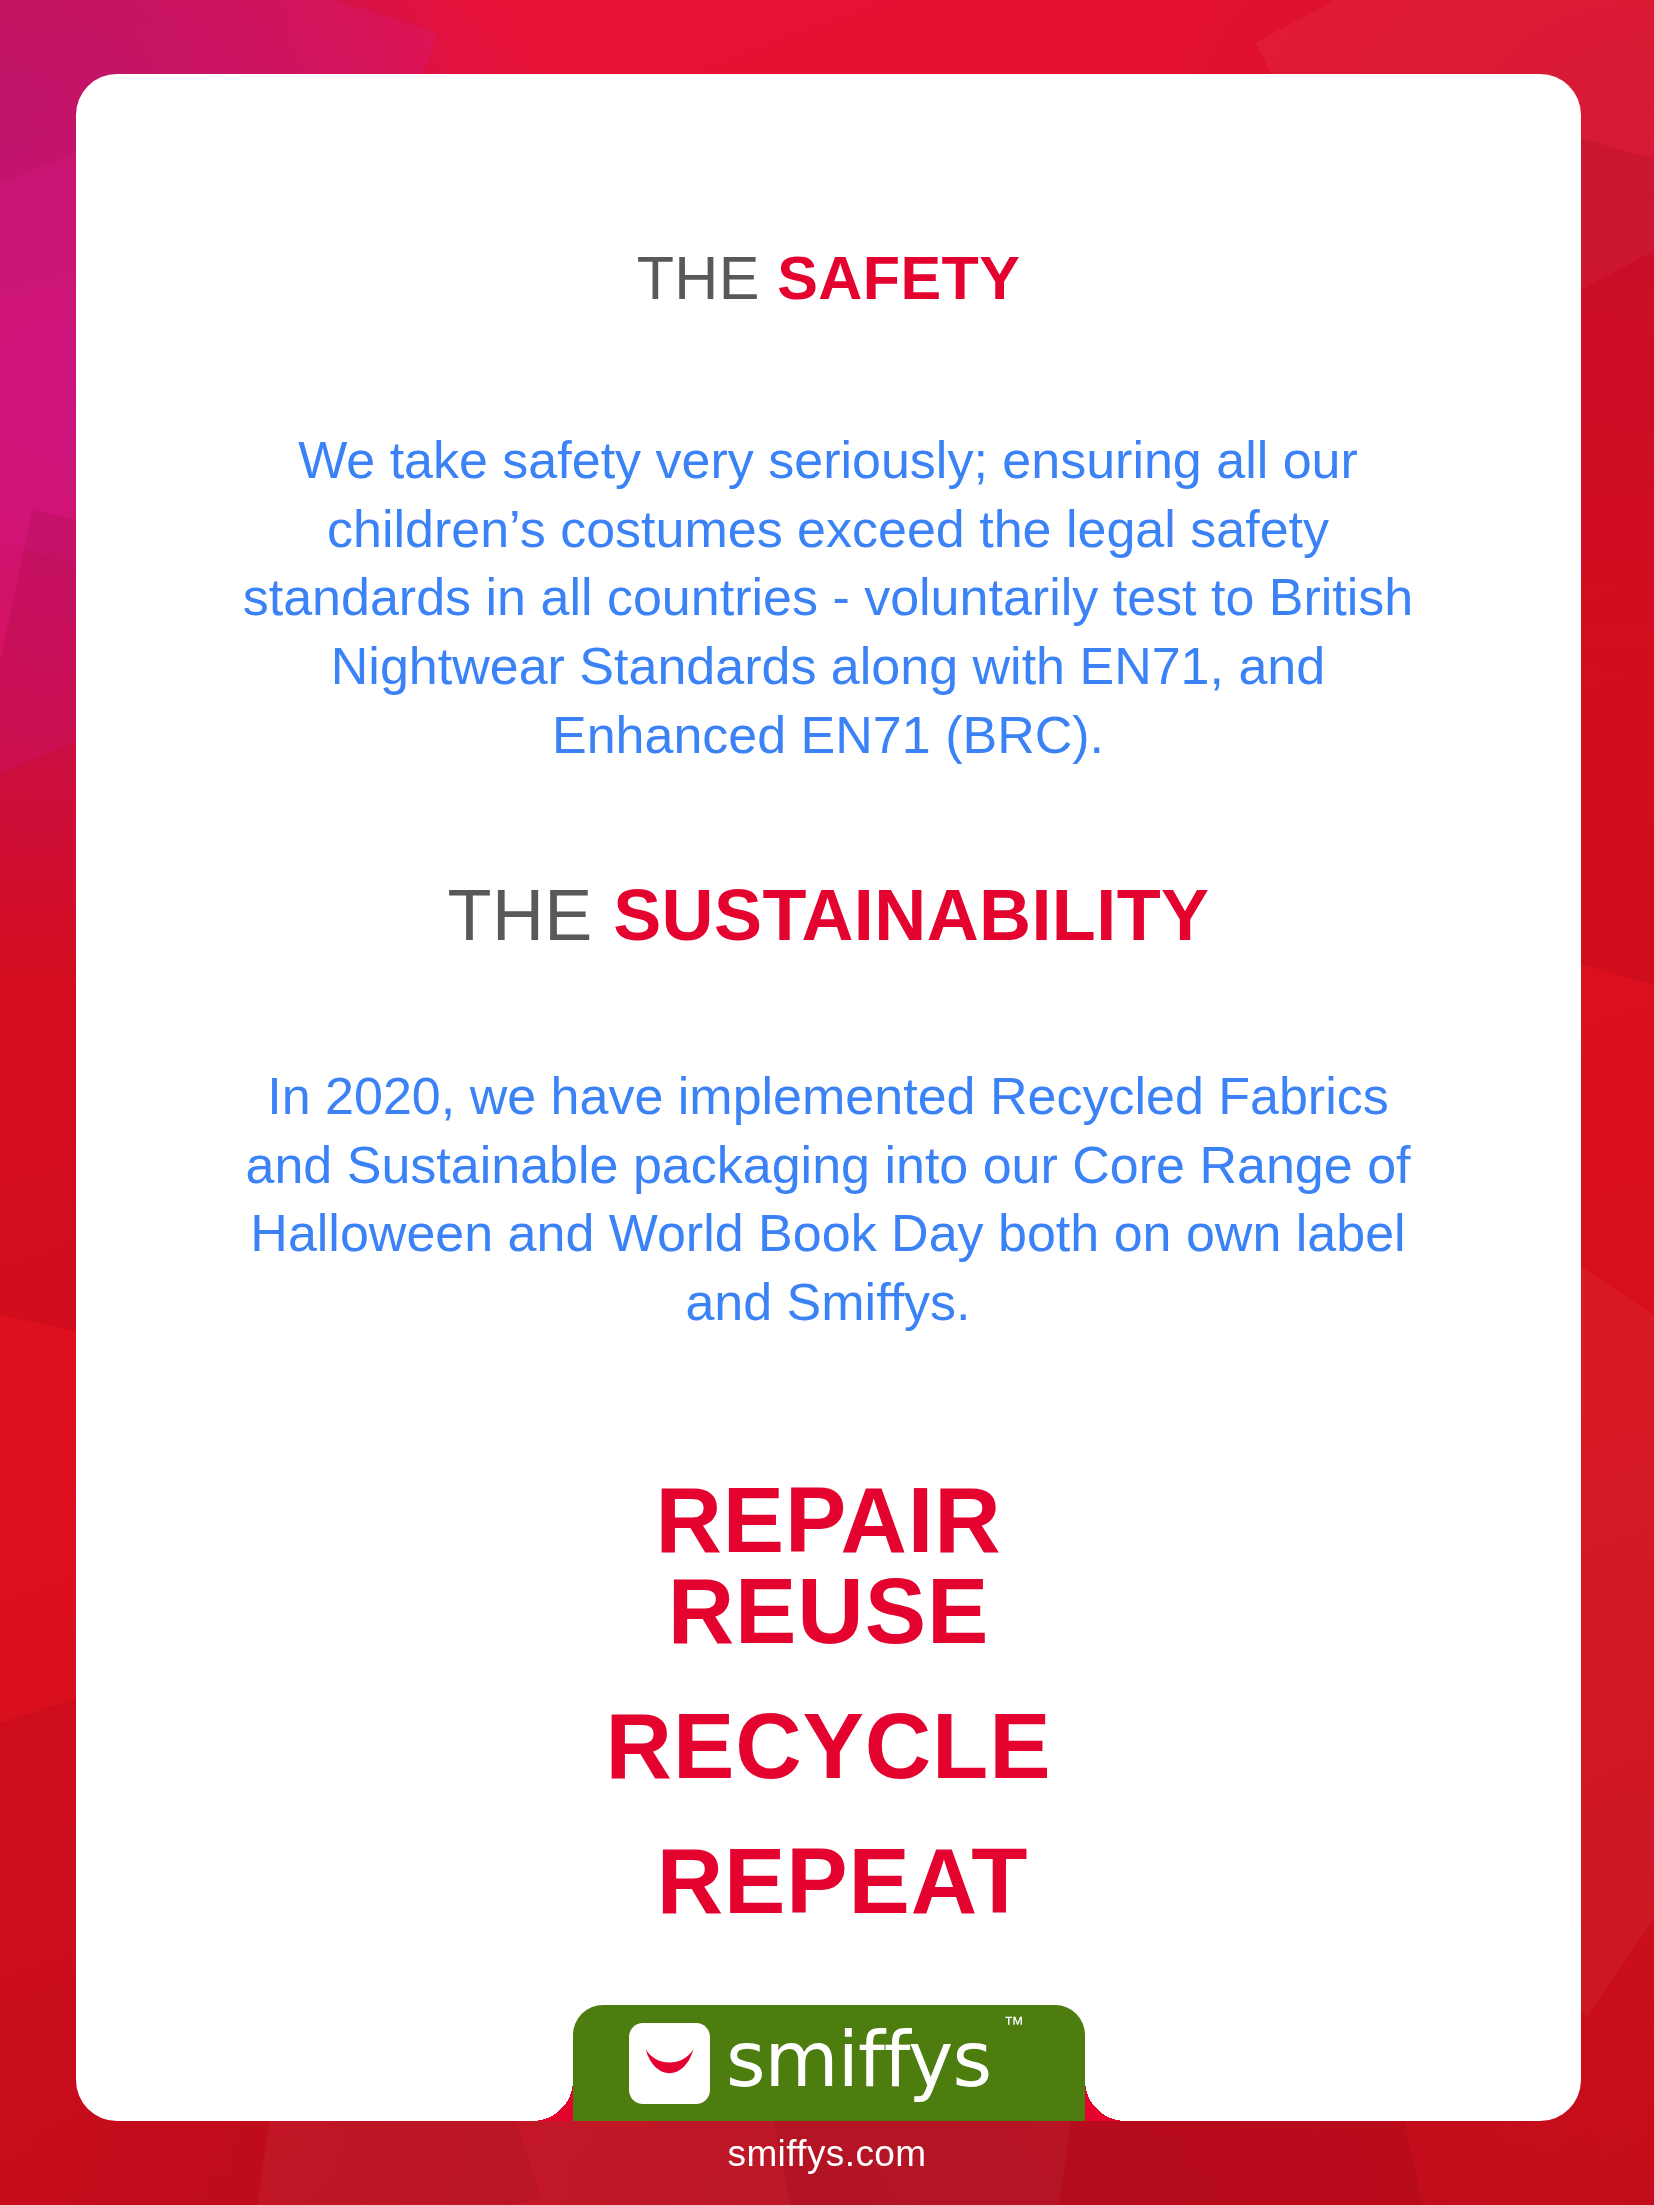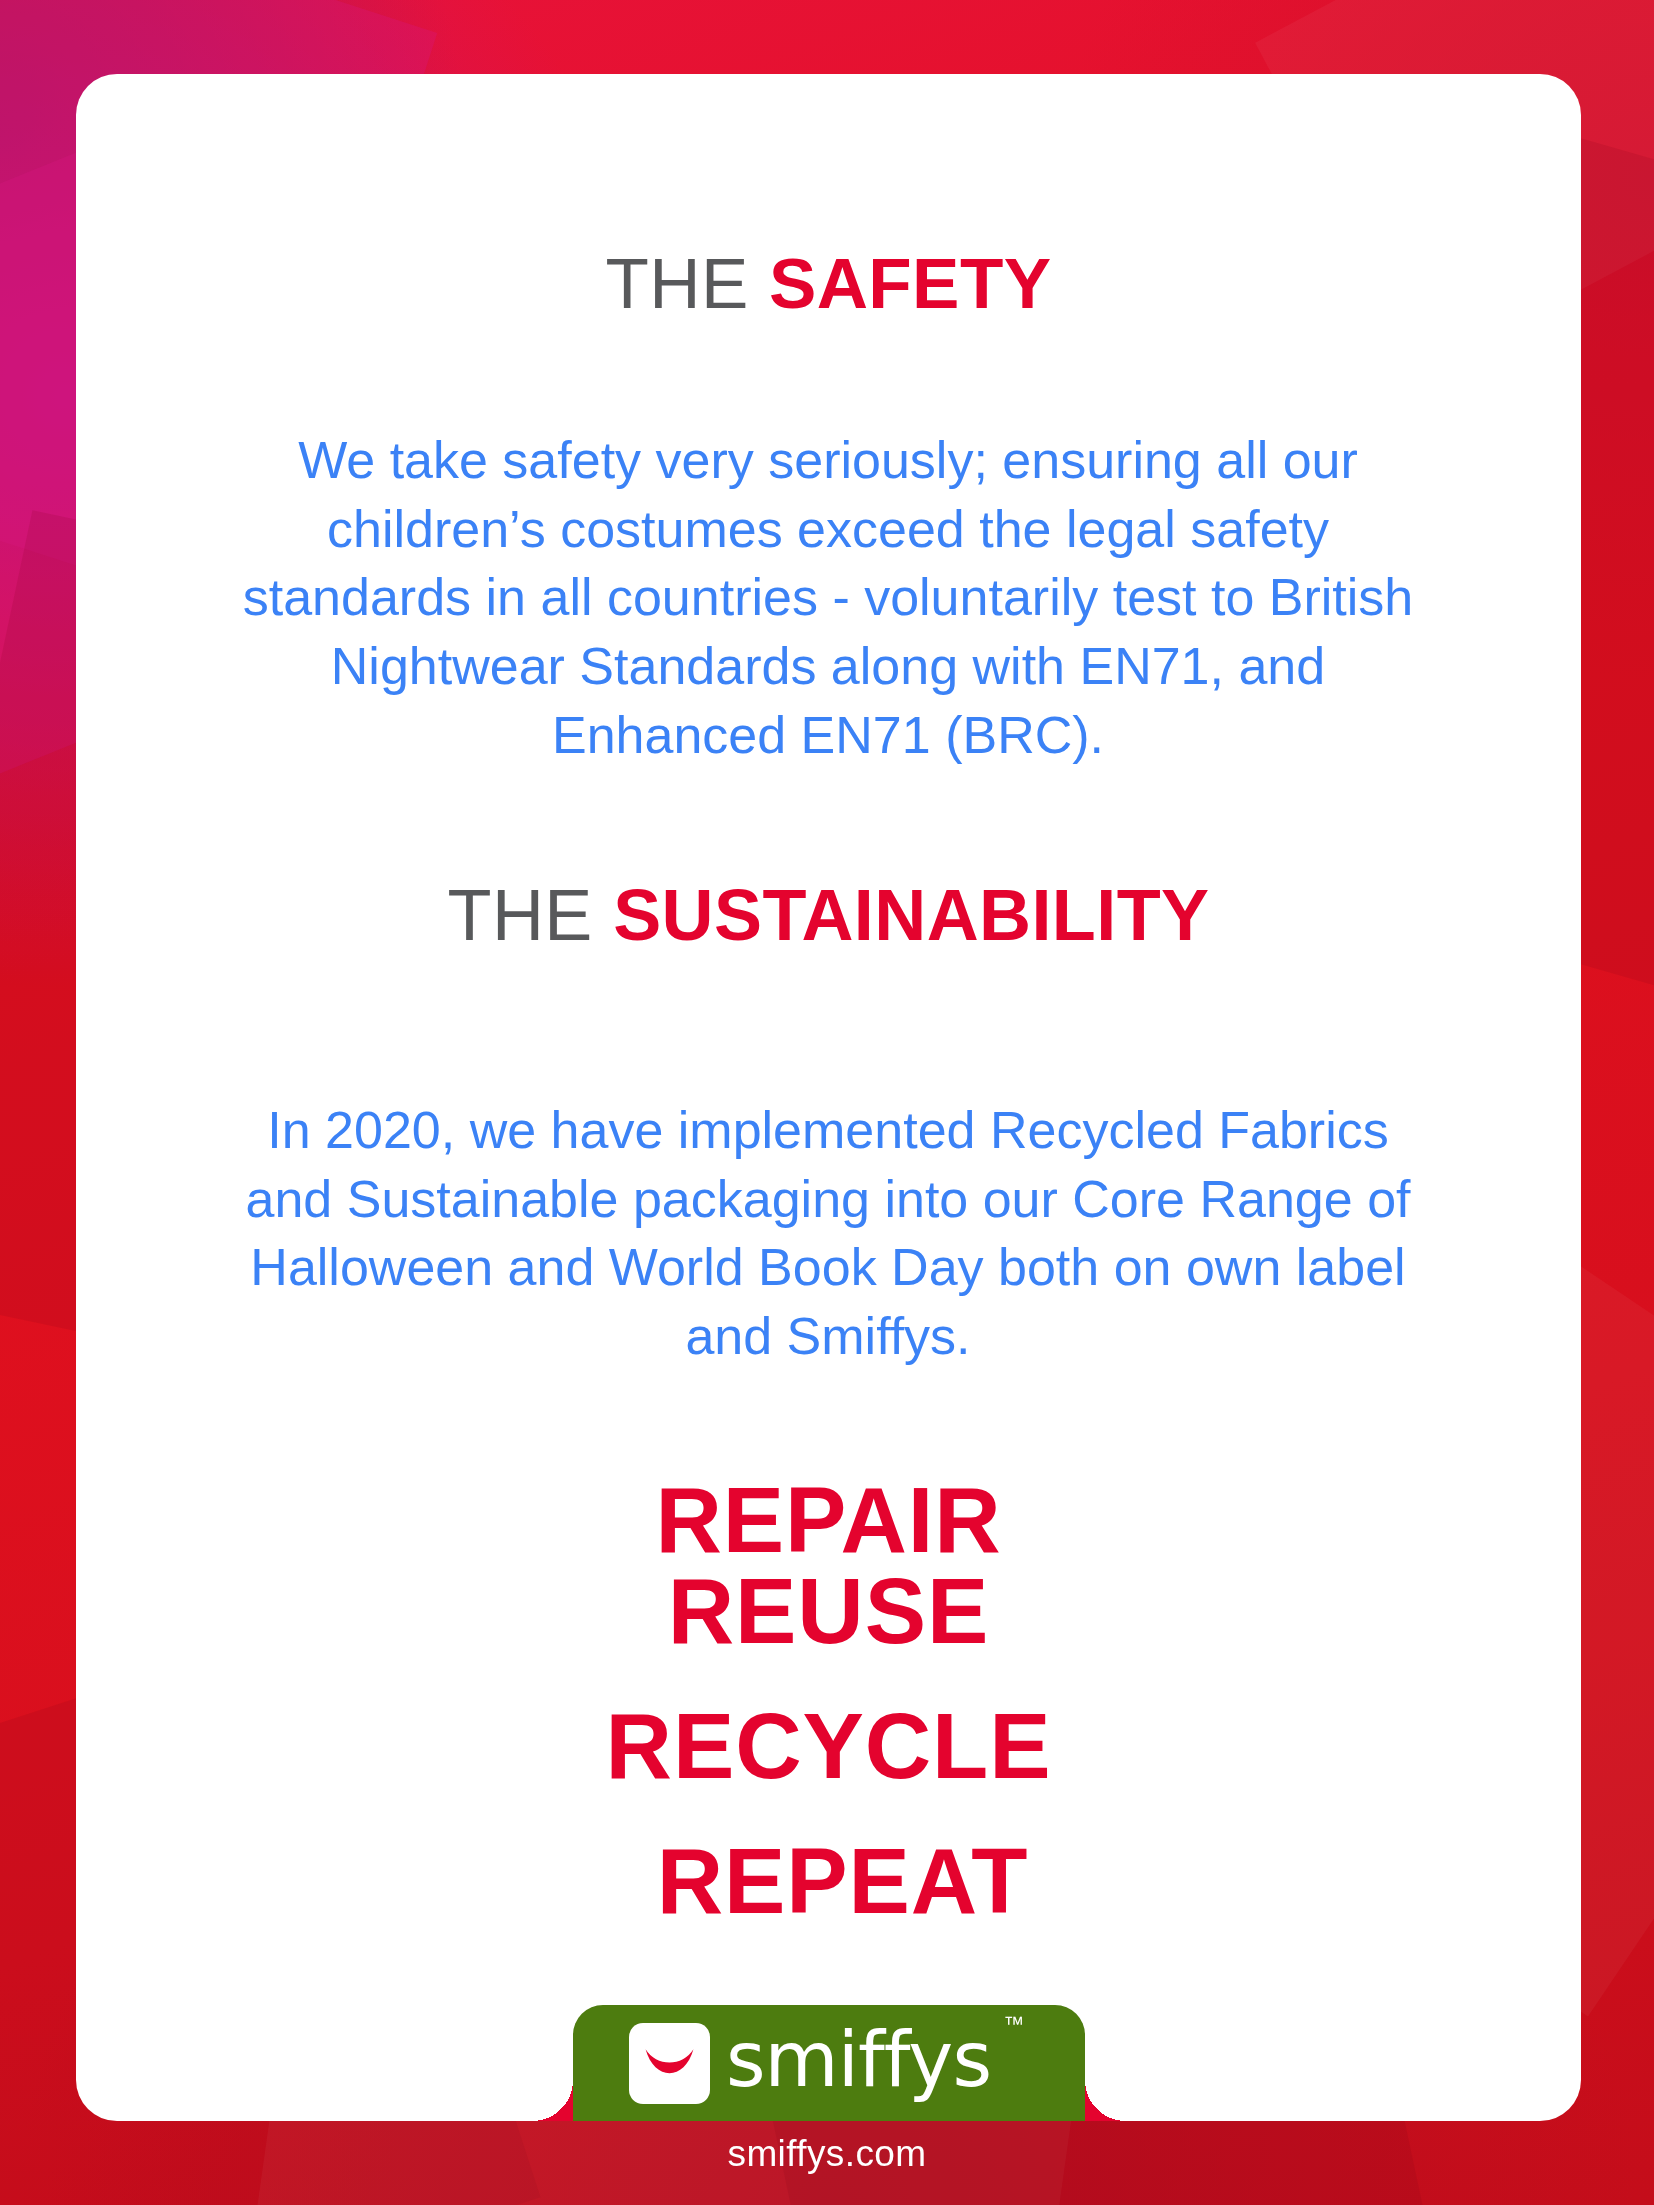--- a/index.html
+++ b/index.html
@@ -65,21 +65,21 @@
   }
   .heading .bold {
     font-weight: 700;
     color: #e4032e;
   }
   #safety-heading {
     position: absolute;
     left: 0;
     right: 0;
     top: 132px;
-    font-size: 71px;
+    font-size: 61px;
     margin-top: 42px;
   }
   #sustainability-heading {
     position: absolute;
     left: 0;
     right: 0;
     top: 757px;
     font-size: 72px;
   }
 
@@ -93,21 +93,21 @@
     font-weight: 400;
   }
   #safety-text {
     left: 154px;
     width: 1196px;
     top: 300px;
   }
   #sustainability-text {
     left: 154px;
     width: 1196px;
-    top: 970px;
+    top: 936px;
   }
 
   
   .slogan {
     position: absolute;
     left: 0;
     right: 0;
     text-align: center;
     color: #e4032e;
     font-weight: 700;

